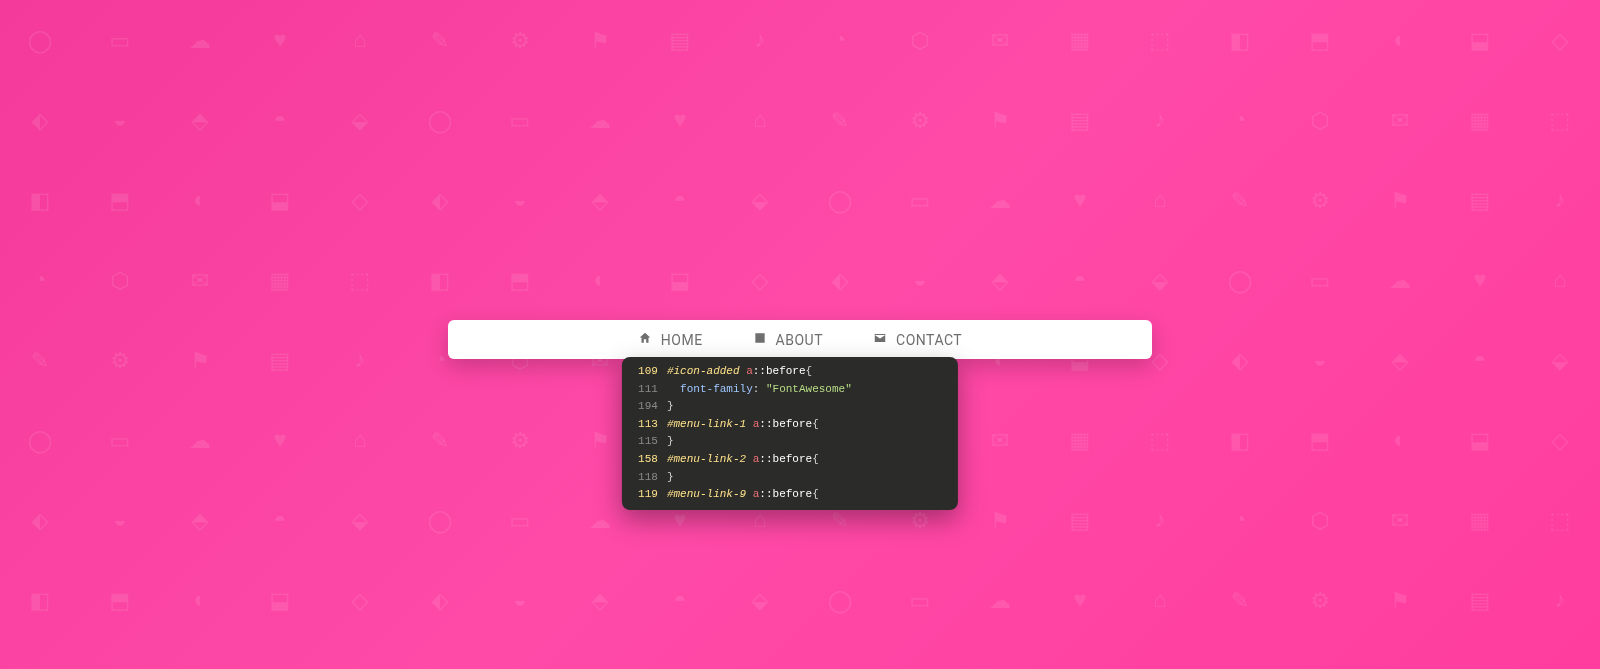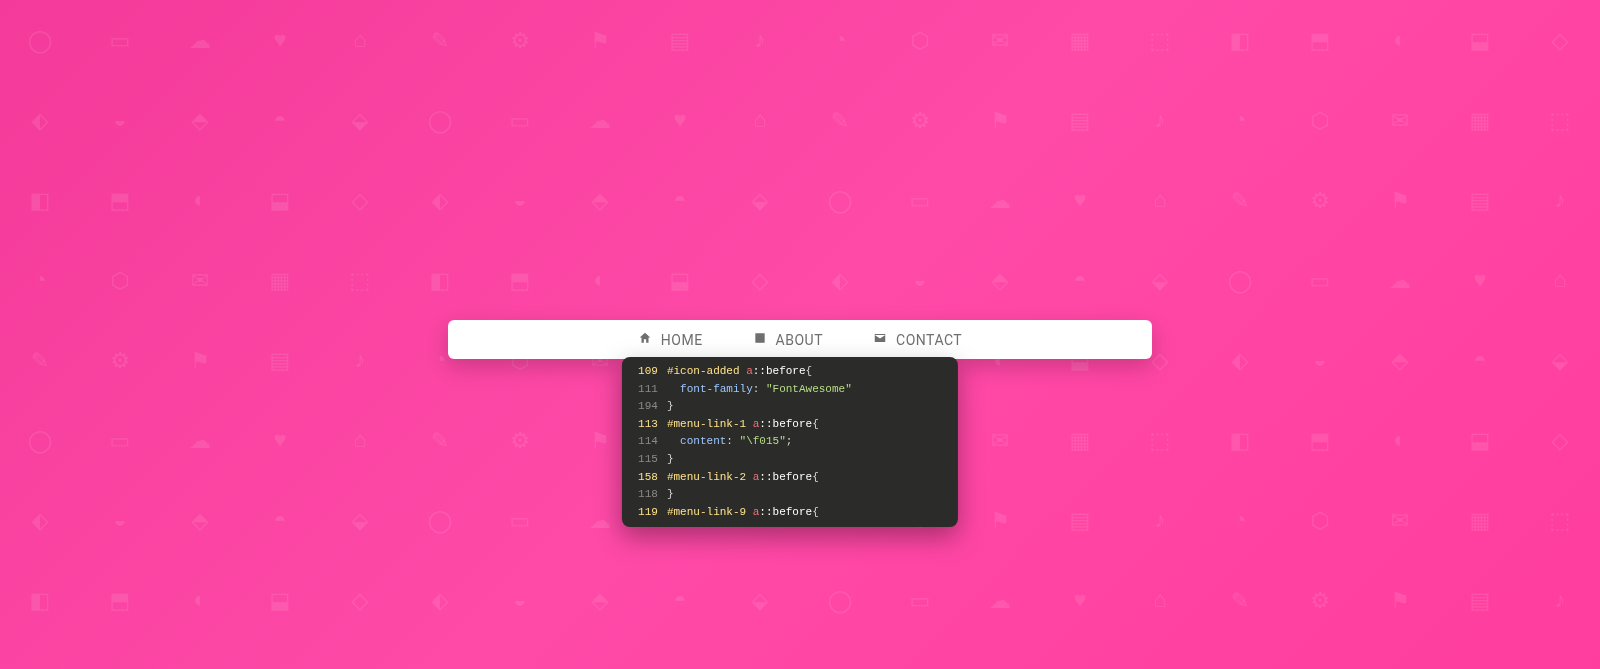--- a/index.html
+++ b/index.html
@@ -100,21 +100,21 @@
   .ln {
     width: 38px;
     text-align: right;
     padding-right: 9px;
     color: #8b8b86;
     user-select: none;
     flex-shrink: 0;
   }
   .ln.hl { color: #ffe28a; }
   .code { flex: 1; }
-  .sel  { color: #ffe28a; }       
+  .sel  { color: #ffe28a; font-style: italic; }       
   .tag  { color: #f07178; }       
   .pseudo { color: #ffffff; }     
   .prop { color: #9ec7ff; }       
   .punc { color: #d7d7d2; }
   .num  { color: #ff9d5c; }       
   .str  { color: #b7db85; }       
 </style>
 </head>
 <body>
 
@@ -330,20 +330,19 @@
     </a>
 
     <div class="pointer"></div>
   </nav>
 
   <div class="code-box" id="codebox">
       <div class="code-line"><span class="ln hl">109</span><span class="code"><span class="sel">#icon-added </span><span class="tag">a</span><span class="pseudo">::before</span><span class="punc">{</span></span></div>
       <div class="code-line"><span class="ln">111</span><span class="code"><span class="punc">  </span><span class="prop">font-family</span><span class="punc">: </span><span class="str">"FontAwesome"</span></span></div>
       <div class="code-line"><span class="ln">194</span><span class="code"><span class="punc">}</span></span></div>
       <div class="code-line"><span class="ln hl">113</span><span class="code"><span class="sel">#menu-link-1 </span><span class="tag">a</span><span class="pseudo">::before</span><span class="punc">{</span></span></div>
-      <div class="code-line"><span class="ln">114</span><span class="code"><span class="punc">  </span><span class="prop">content</span><span class="punc">: </span><span class="str">"\f015"</span><span class="punc">;</span></span></div>
       <div class="code-line"><span class="ln">115</span><span class="code"><span class="punc">}</span></span></div>
       <div class="code-line"><span class="ln hl">158</span><span class="code"><span class="sel">#menu-link-2 </span><span class="tag">a</span><span class="pseudo">::before</span><span class="punc">{</span></span></div>
       <div class="code-line"><span class="ln">118</span><span class="code"><span class="punc">}</span></span></div>
       <div class="code-line"><span class="ln hl">119</span><span class="code"><span class="sel">#menu-link-9 </span><span class="tag">a</span><span class="pseudo">::before</span><span class="punc">{</span></span></div>
     </div>
 
 </div>
 
 </body></html>

